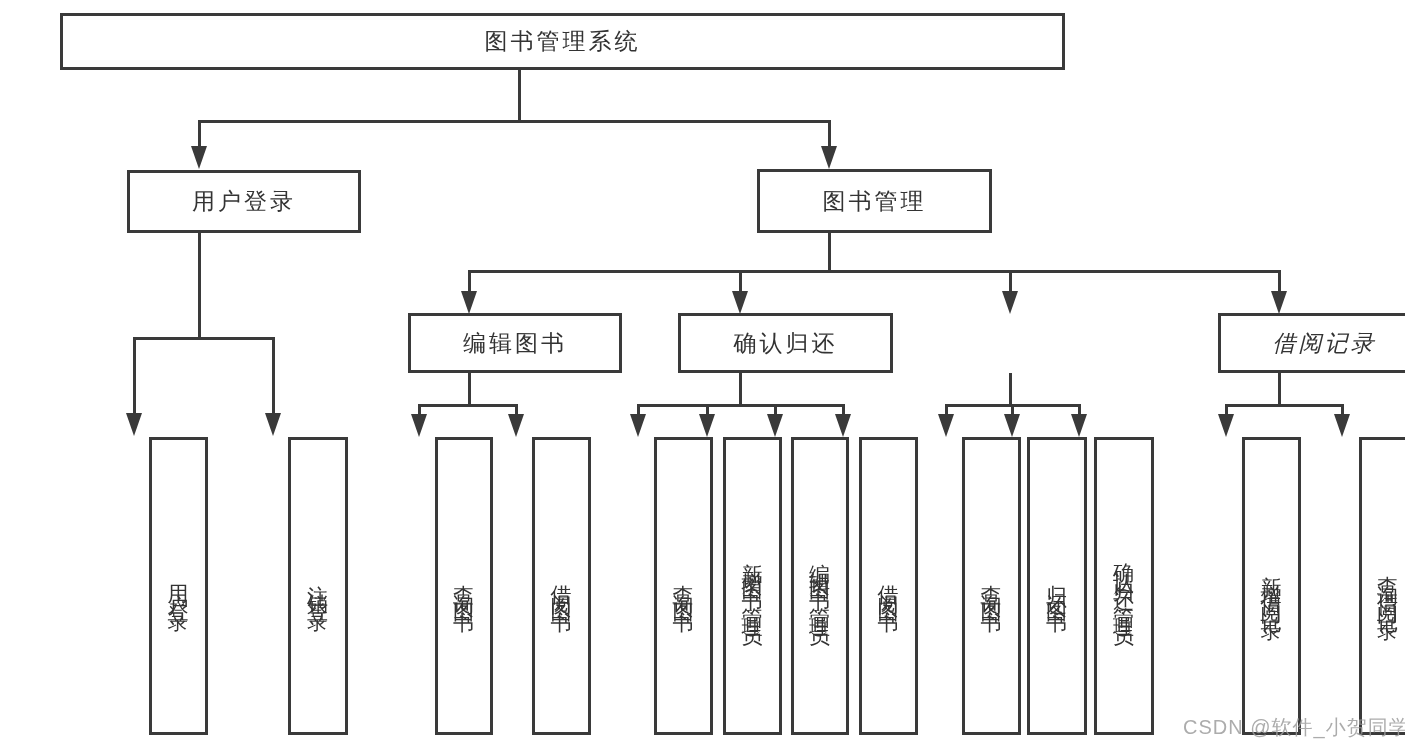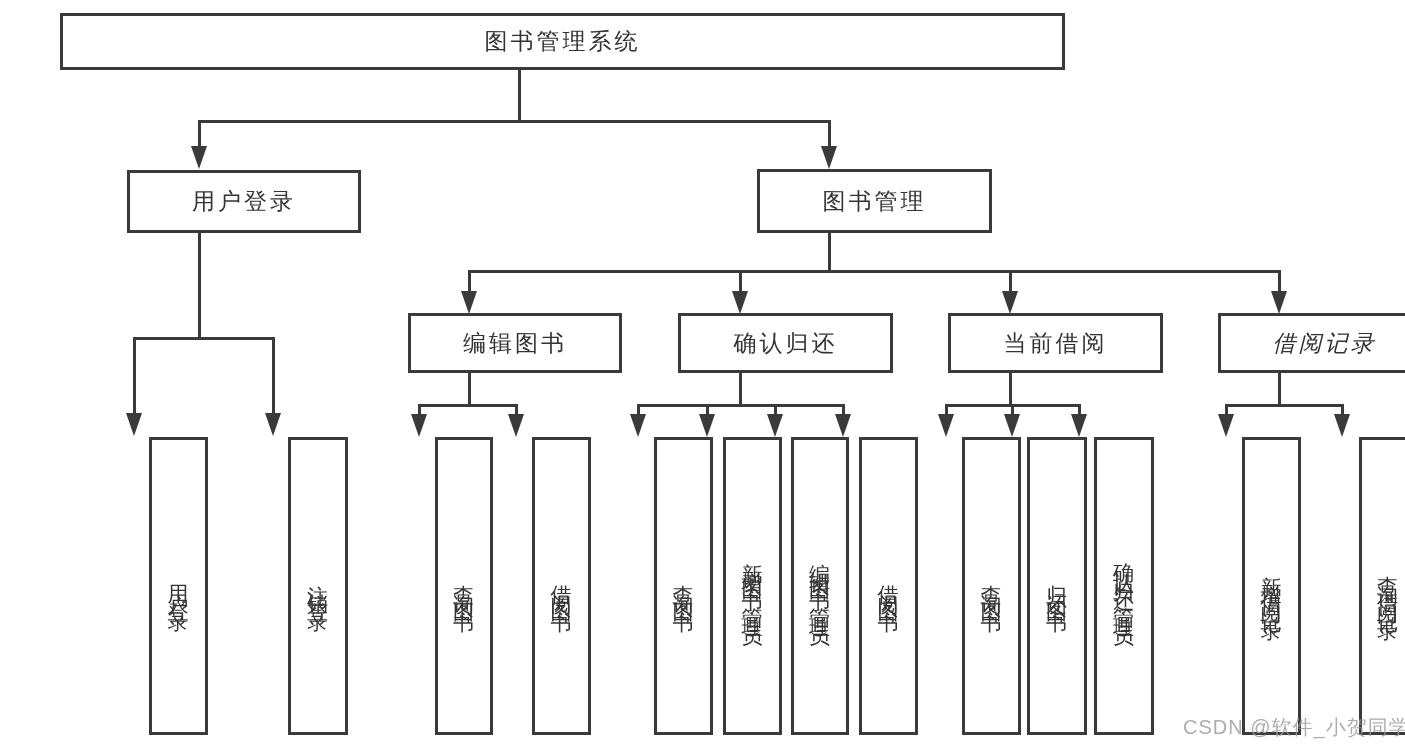--- a/index.html
+++ b/index.html
@@ -61,23 +61,20 @@
   <div class="vline" style="left:1009px; top:270px; height:23px;"></div>
   <div class="arrow" style="left:1002px; top:291px;"></div>
   <div class="vline" style="left:1278px; top:270px; height:23px;"></div>
   <div class="arrow" style="left:1271px; top:291px;"></div>
 
   <div class="box" style="left:363px; top:313px; width:214px; height:60px;">
     <span class="hlabel">编辑图书</span>
   </div>
   <div class="box" style="left:633px; top:313px; width:215px; height:60px;">
     <span class="hlabel">确认归还</span>
-  </div>
-  <div class="box" style="left:903px; top:313px; width:215px; height:60px;">
-    <span class="hlabel">当前借阅</span>
   </div>
   <div class="box" style="left:1173px; top:313px; width:213px; height:60px;font-style:italic;">
     <span class="hlabel">借阅记录</span>
   </div>
 
   <div class="vline" style="left:468px; top:373px; height:34px;"></div>
   <div class="hline" style="left:418px; top:404px; width:100px;"></div>
   <div class="vline" style="left:418px; top:404px; height:11px;"></div>
   <div class="arrow" style="left:411px; top:414px;"></div>
   <div class="vline" style="left:515px; top:404px; height:11px;"></div>

